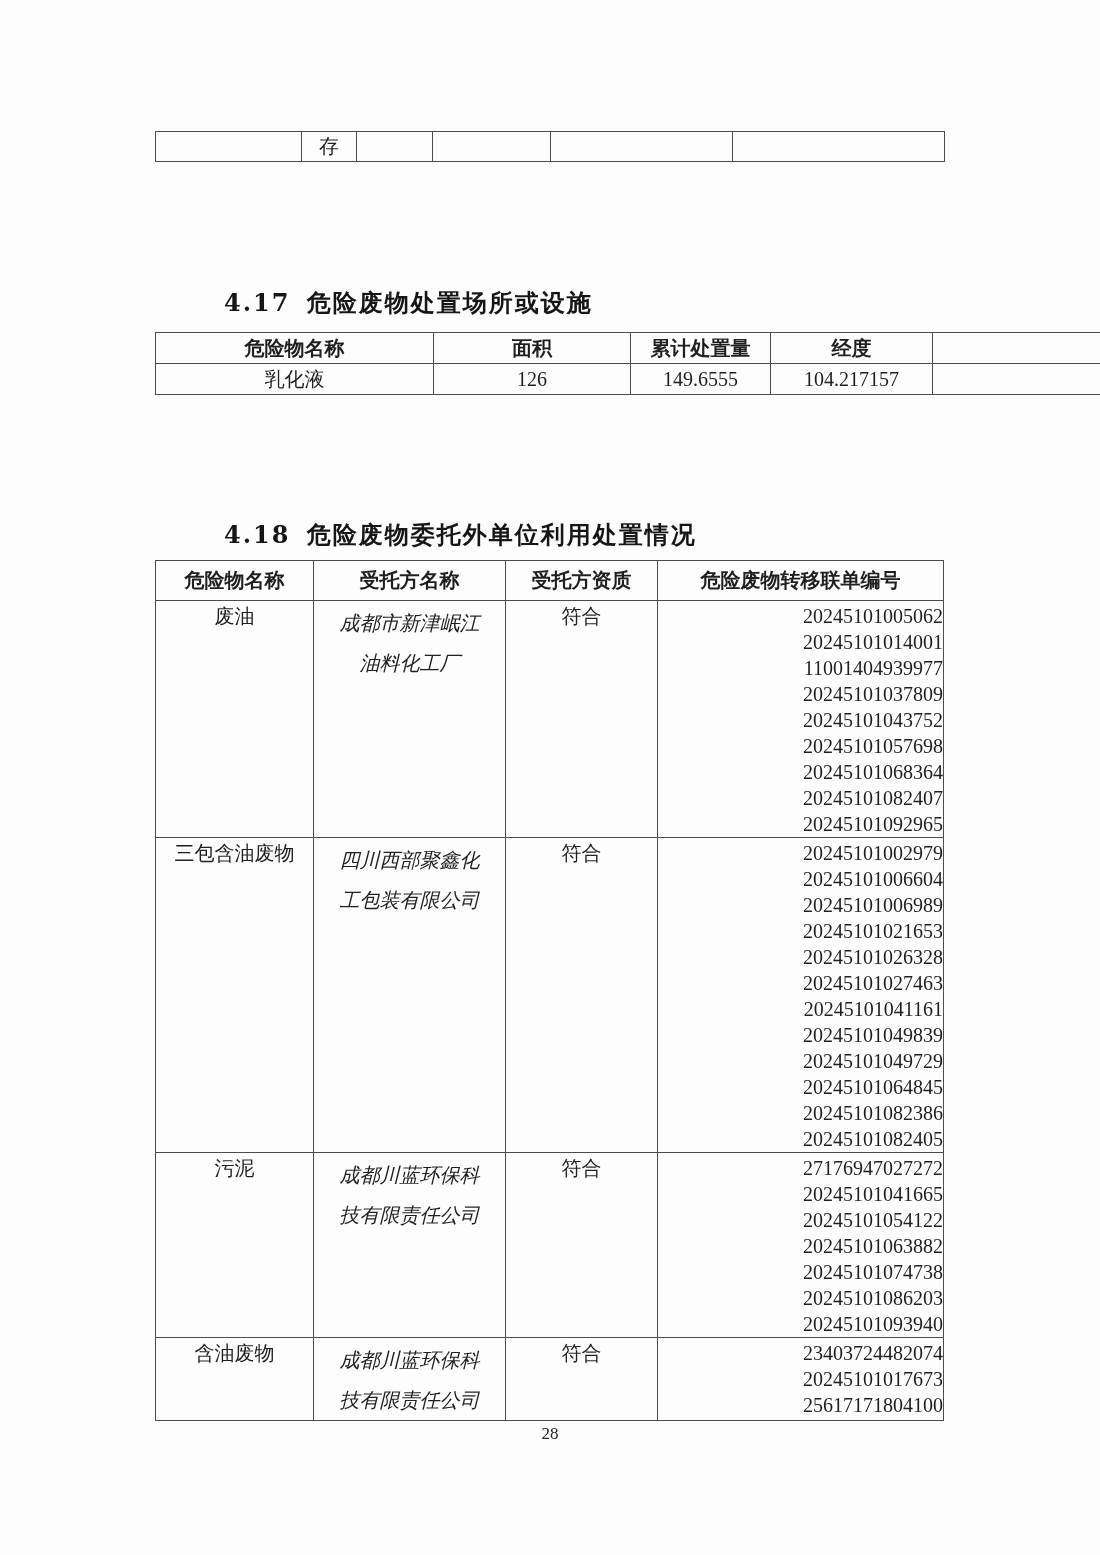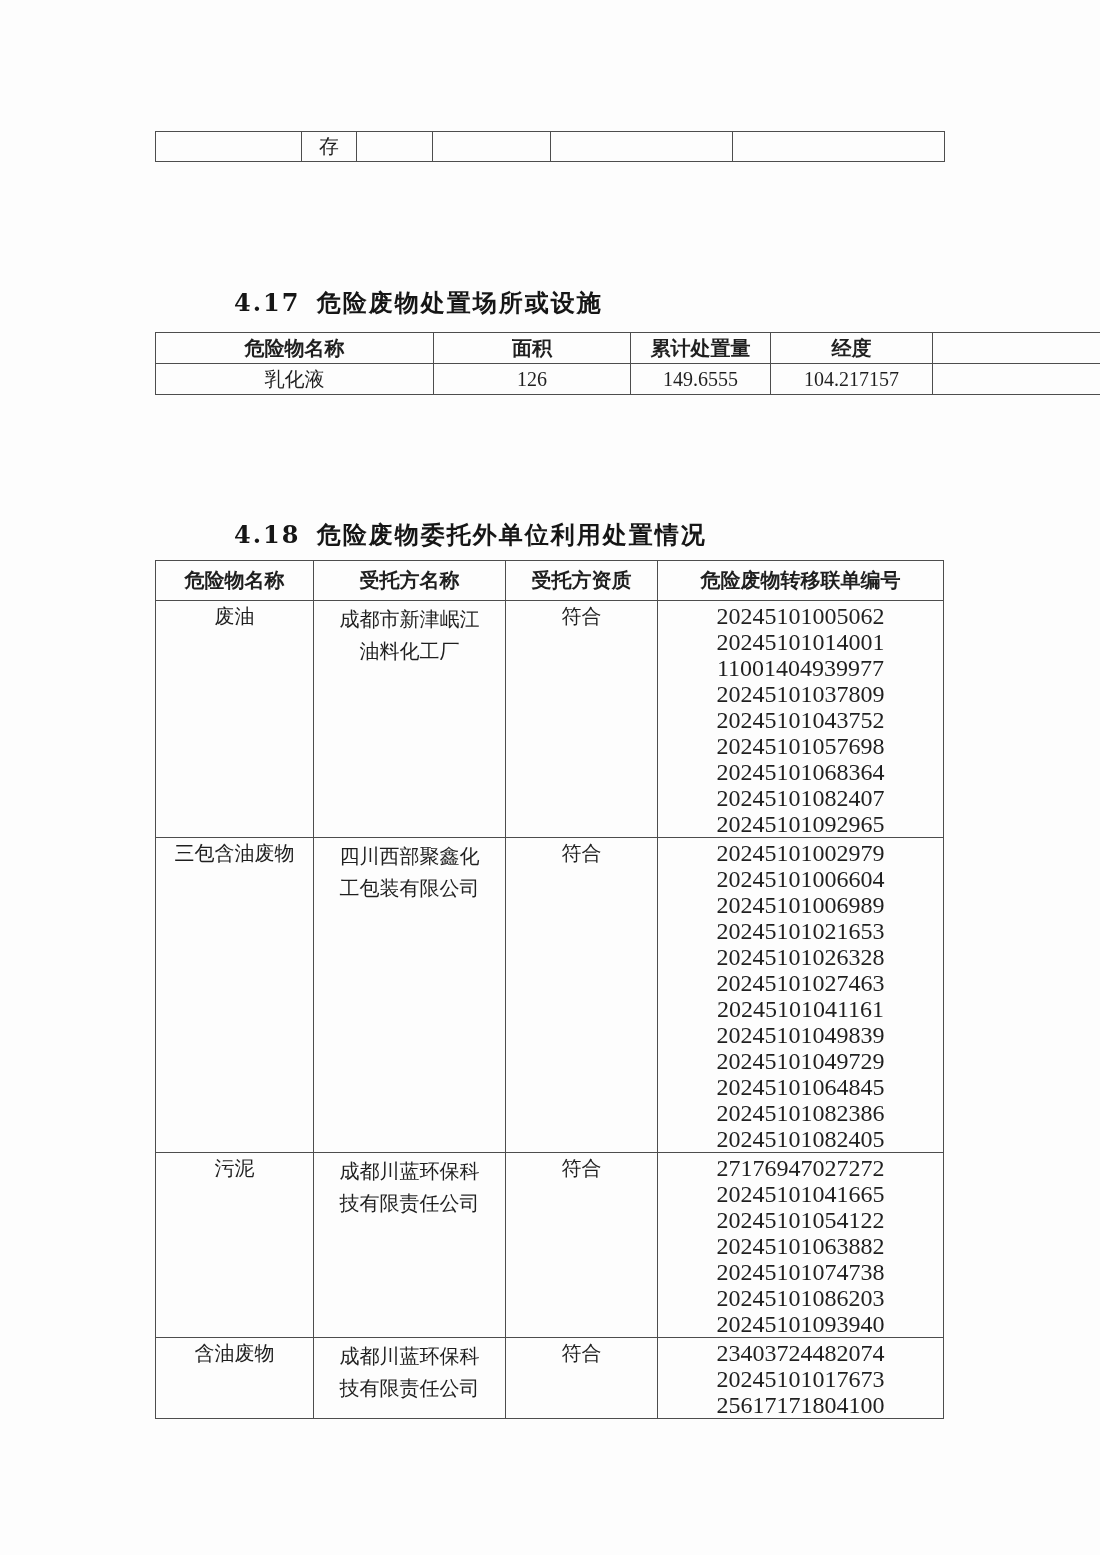--- a/index.html
+++ b/index.html
@@ -38,21 +38,21 @@
   .cont-table td {
     height: 30px;
     text-align: center;
     vertical-align: middle;
     font-size: 20px;
   }
 
   
   .section-title {
     position: absolute;
-    left: 234px;
+    left: 224px;
     font-family: "DejaVu Serif", "Liberation Serif", serif;
     font-weight: 700;
     font-size: 24px;
     letter-spacing: 2px;
     word-spacing: 6px;
     color: #161616;
     white-space: nowrap;
   }
   .title-417 { top: 287px; }
   .title-418 { top: 519px; }
@@ -96,31 +96,33 @@
   }
   .t418 td {
     vertical-align: top;
     text-align: center;
     font-size: 20px;
     padding-top: 2px;
   }
   .t418 td.consignee {
     padding-left: 25px;
     padding-right: 25px;
-    line-height: 32px;
+    line-height: 40px;
     word-break: break-all;
+    font-style: italic;
   }
   .t418 td.waste-name,
   .t418 td.qualification {
     line-height: 26px;
     margin-top: 36px;
   }
   .num-line {
     line-height: 26px;
-    font-size: 24px;
+    font-size: 20px;
+    text-align: right;
   }
 
   
   .page-number {
     position: absolute;
     top: 1424px;
     left: 0;
     width: 1100px;
     text-align: center;
     font-size: 17px;
@@ -252,14 +254,15 @@
       <td class="qualification">符合</td>
       <td class="manifest">
             <div class="num-line">23403724482074</div>
             <div class="num-line">20245101017673</div>
             <div class="num-line">25617171804100</div>
           </td>
     </tr>
   </tbody>
     </table>
 
+  <div class="page-number">28</div>
 
 </div>
 
 </body></html>

